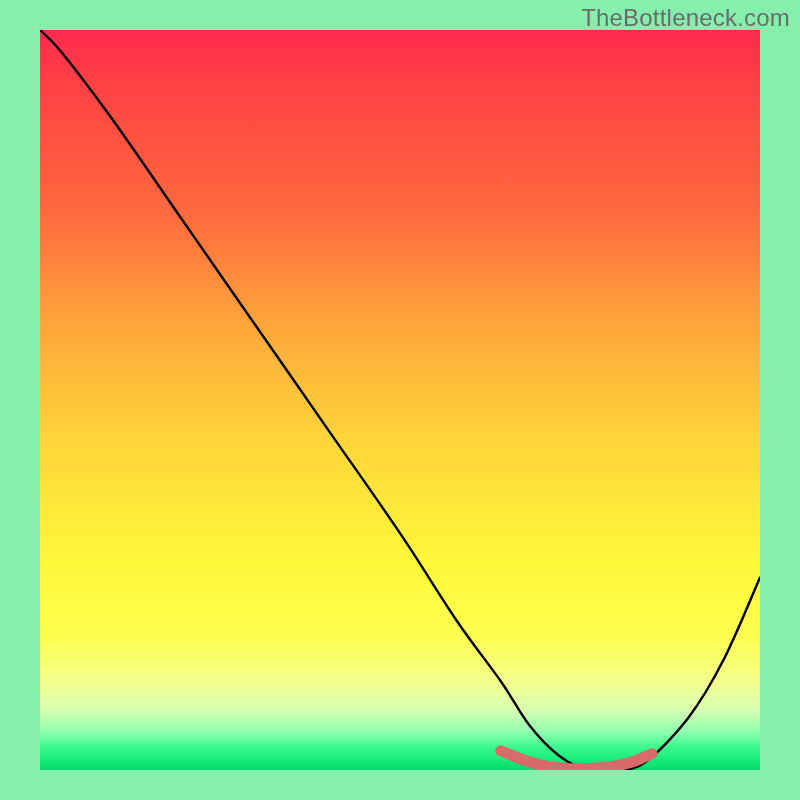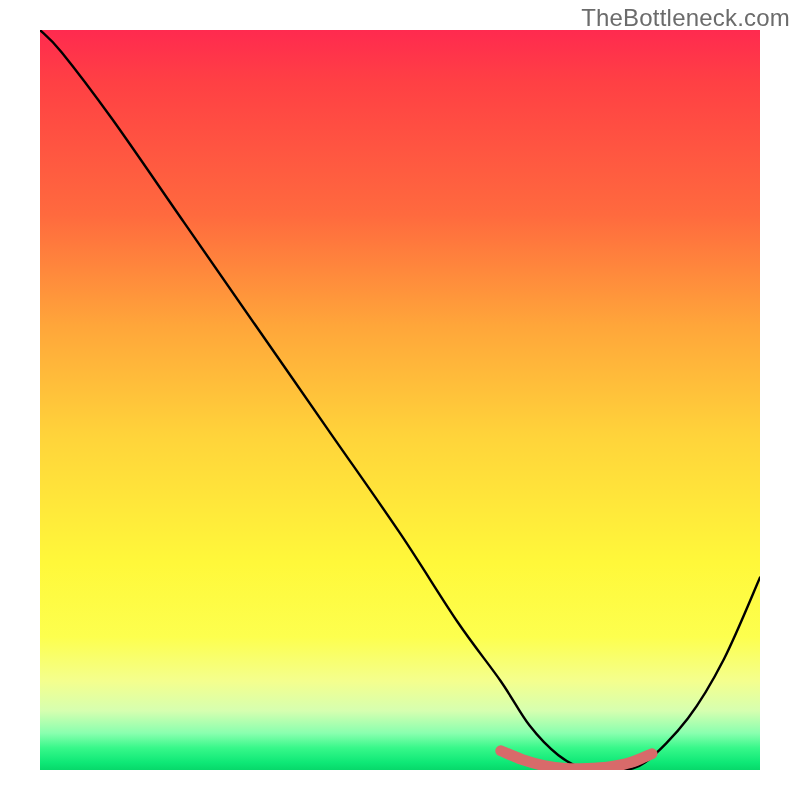--- a/index.html
+++ b/index.html
@@ -10,21 +10,21 @@
     background: #000;
     overflow: hidden;
     font-family: Arial, Helvetica, sans-serif;
   }
   .frame {
     position: absolute;
     left: 0;
     top: 0;
     width: 800px;
     height: 800px;
-    background: #ffffff;
+    background: #86efac;
   }
   .watermark {
     position: absolute;
     top: 4px;
     right: 10px;
     color: #6b6b6b;
     font-size: 24px;
     font-weight: 400;
     letter-spacing: 0.2px;
     z-index: 5;

